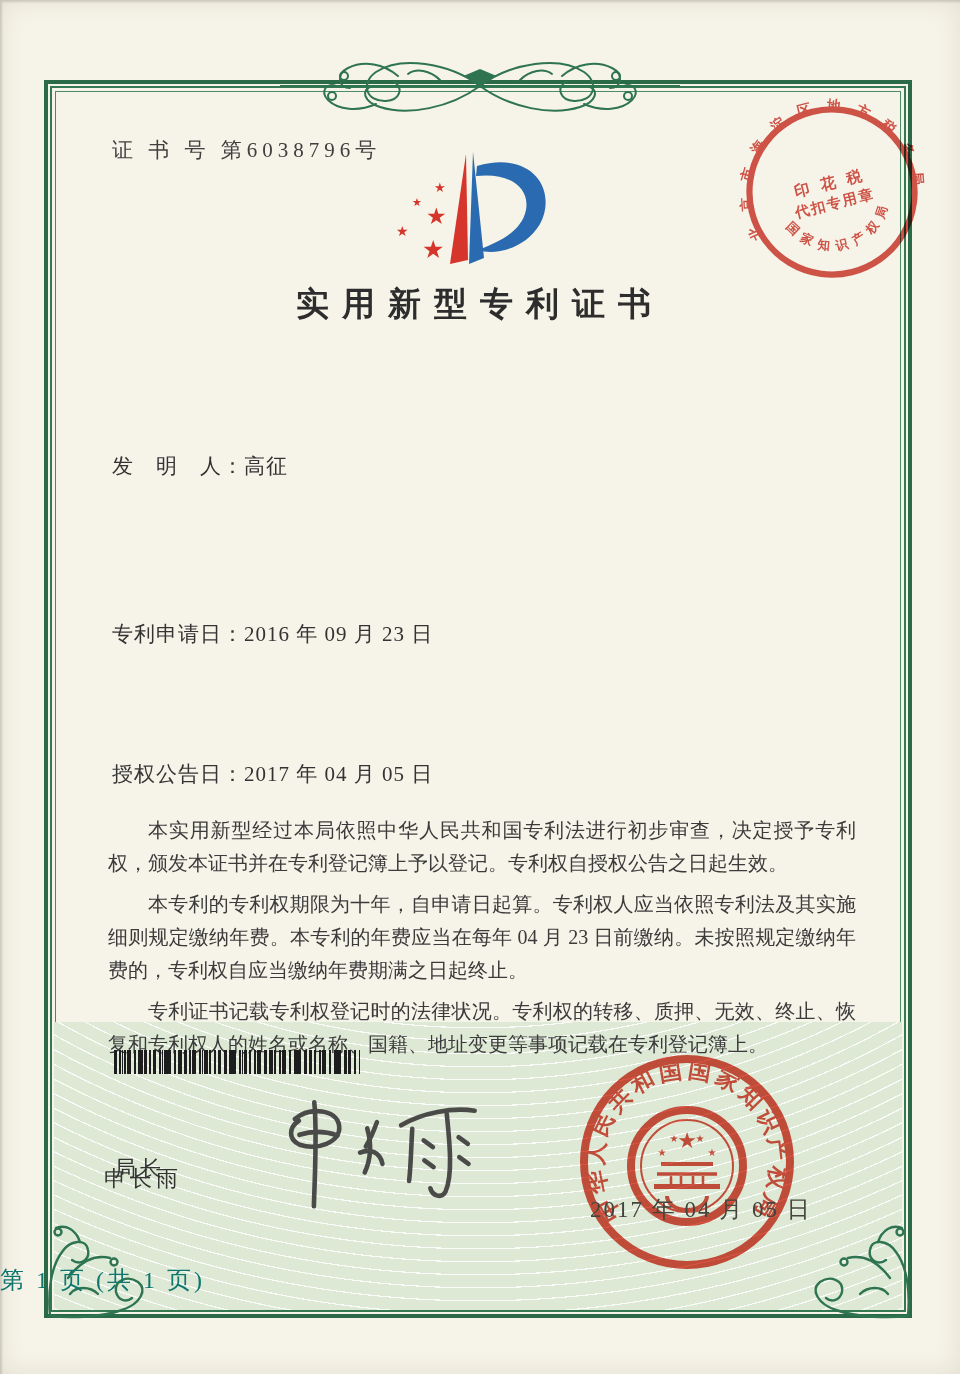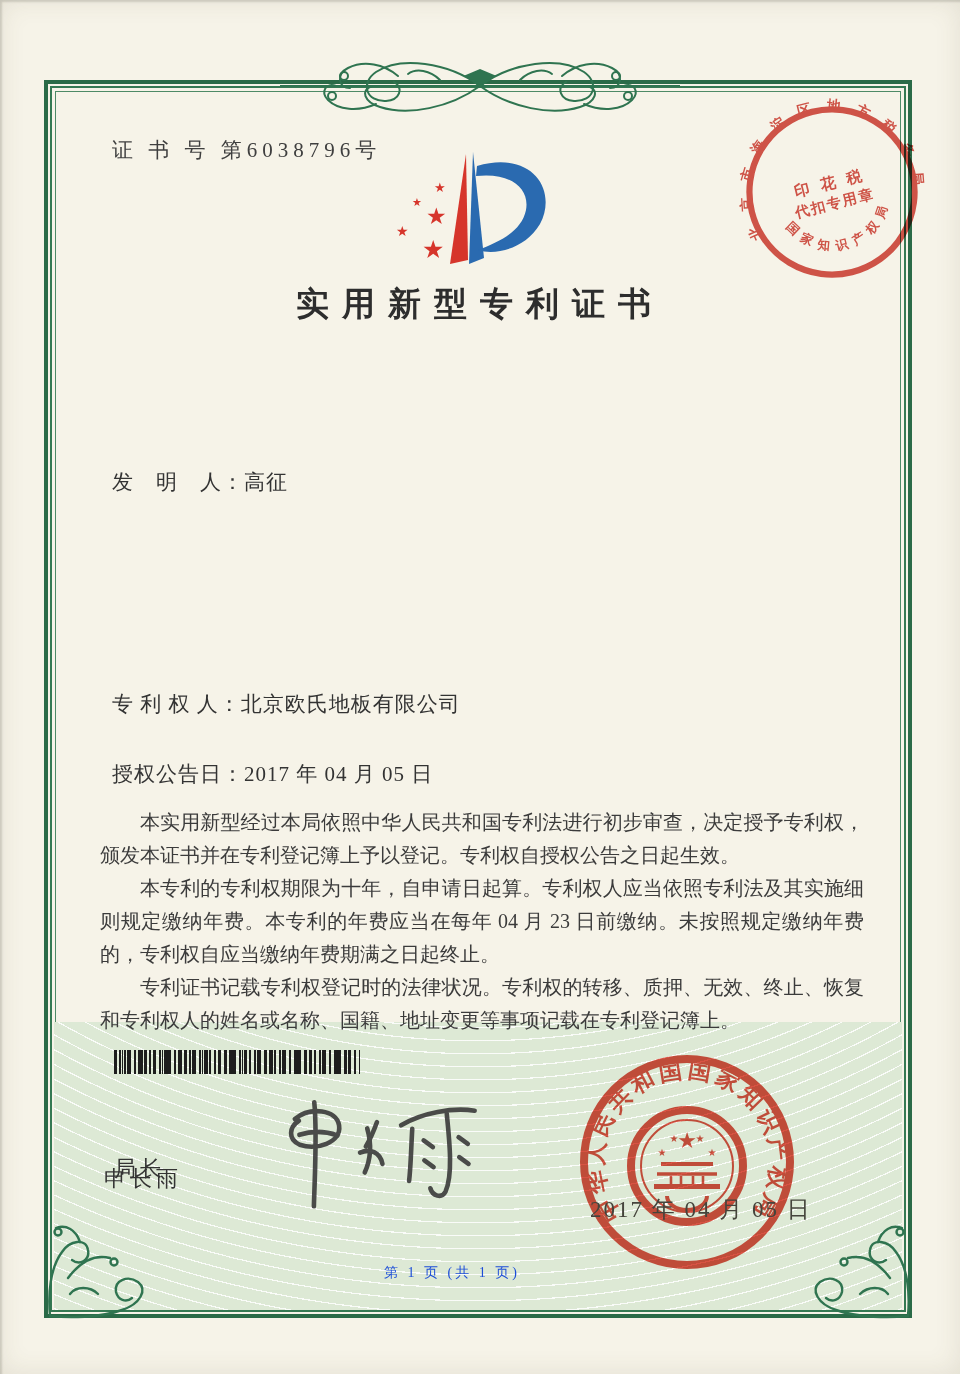--- a/index.html
+++ b/index.html
@@ -30,29 +30,29 @@
     background-image:
       repeating-radial-gradient(circle at 50% -260%, rgba(255,255,255,.85) 0 1.2px, rgba(255,255,255,0) 1.2px 13px);
   }
   
   .cert-no{position:absolute;left:112px;top:136px;font-size:21px;letter-spacing:5px;color:#3f3f3f;}
   .title{
     position:absolute;left:0;width:960px;top:282px;text-align:center;
     font-size:33px;font-weight:700;letter-spacing:13px;color:#2d2d2d;
   }
   .field{position:absolute;left:112px;font-size:21px;color:#333;letter-spacing:1px;white-space:nowrap;}
-  .f0{top:400px}.f1{top:468px}.f2{top:550px}.f3{top:620px}.f4{top:690px}.f5{top:760px}
+  .f0{top:400px}.f1{top:452px}.f2{top:550px}.f3{top:620px}.f4{top:690px}.f5{top:760px}
   .body-text{
     position:absolute;left:100px;top:806px;width:764px;
     font-size:20px;line-height:33px;color:#3b3b3b;text-align:justify;
   }
-  .body-text p{margin:0;text-indent:2em;font-family:Liberation Serif, serif;}
+  .body-text p{margin:8px;text-indent:2em;font-family:Liberation Serif, serif;}
   .footer{
-    position:absolute;left:0;width:904px;top:1264px;text-align:center;
-    font-size:14px;letter-spacing:3px;color:#1d4ed8;
+    position:absolute;left:0;width:904px;top:1264px;text-align:left;
+    font-size:24px;letter-spacing:3px;color:#0f766e;
   }
   
   .barcode{
     position:absolute;left:114px;top:1050px;width:246px;height:24px;
     background-image:
       repeating-linear-gradient(90deg,#1d1d1d 0 2px,transparent 2px 5px),
       repeating-linear-gradient(90deg,#1d1d1d 0 1px,transparent 1px 8px),
       repeating-linear-gradient(90deg,#1d1d1d 0 3px,transparent 3px 13px);
   }
   
@@ -159,21 +159,21 @@
       <textPath href="#taxTop" startOffset="50%">北京市海淀区地方税务局</textPath>
     </text>
     <text x="0" y="-4" font-size="16" font-weight="bold" fill="#d34a40" text-anchor="middle" letter-spacing="4">印 花 税</text>
     <text x="0" y="17" font-size="15" font-weight="bold" fill="#d34a40" text-anchor="middle" letter-spacing="2">代扣专用章</text>
     <text font-size="13" font-weight="bold" fill="#d34a40" letter-spacing="7" text-anchor="middle">
       <textPath href="#taxBottom" startOffset="50%">国家知识产权局</textPath>
     </text>
   </svg>
 
   <div class="field f1"><span>发　明　人：</span><span>高征</span></div>
-  <div class="field f4"><span>专 利 权 人：</span><span>北京欧氏地板有限公司</span></div>
+  <div class="field f3"><span>专利申请日：</span><span>2016 年 09 月 23 日</span></div>
   <div class="field f5"><span>授权公告日：</span><span>2017 年 04 月 05 日</span></div>
 
   <div class="body-text">
     <p>本实用新型经过本局依照中华人民共和国专利法进行初步审查，决定授予专利权，颁发本证书并在专利登记簿上予以登记。专利权自授权公告之日起生效。</p>
     <p>本专利的专利权期限为十年，自申请日起算。专利权人应当依照专利法及其实施细则规定缴纳年费。本专利的年费应当在每年 04 月 23 日前缴纳。未按照规定缴纳年费的，专利权自应当缴纳年费期满之日起终止。</p>
     <p>专利证书记载专利权登记时的法律状况。专利权的转移、质押、无效、终止、恢复和专利权人的姓名或名称、国籍、地址变更等事项记载在专利登记簿上。</p>
   </div>
 
   <div class="barcode"></div>
 

